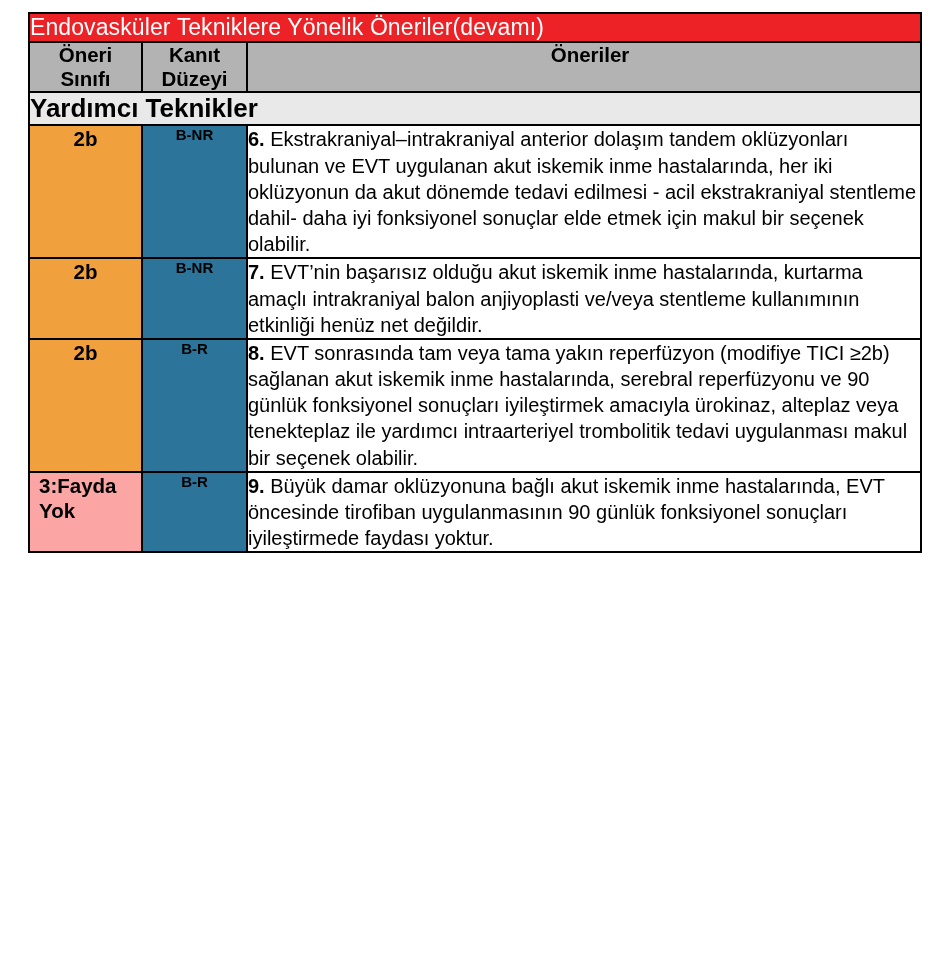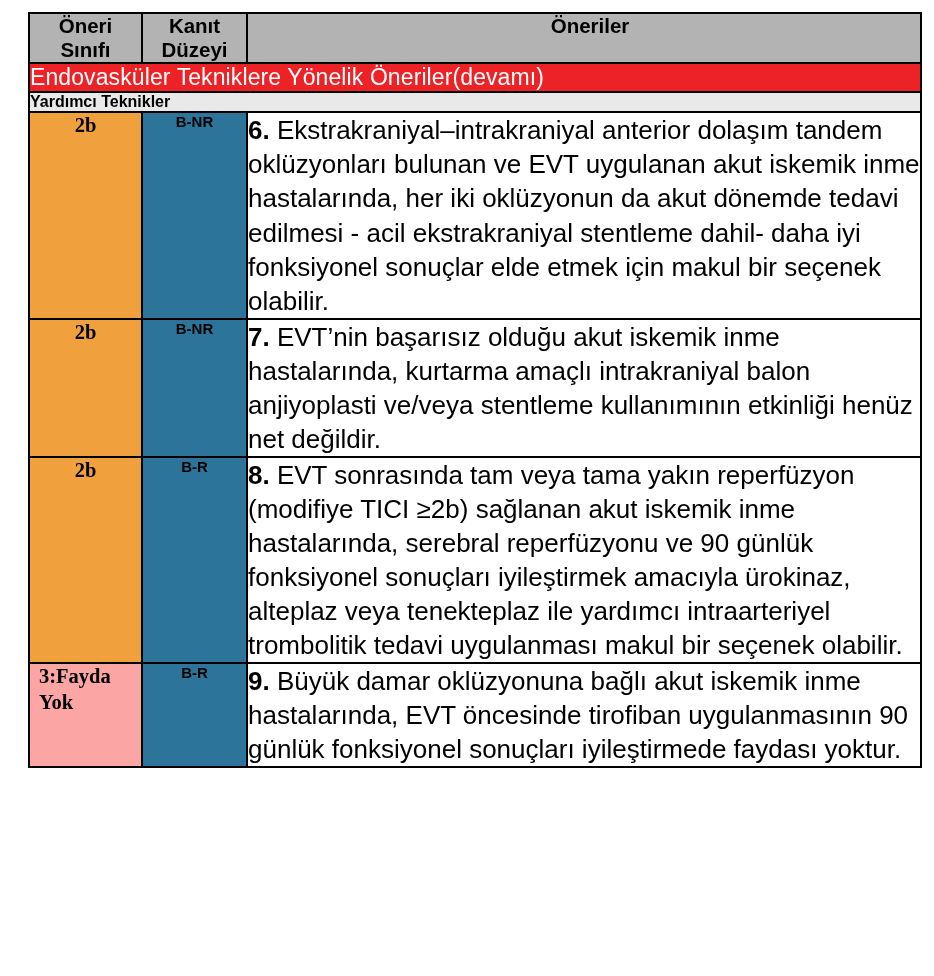--- a/index.html
+++ b/index.html
@@ -54,85 +54,85 @@
     padding: 9px 0 10px 10px;
     line-height: 1.18;
   }
   .head-cell.rec {
     padding-left: 12px;
   }
 
   
   .section-cell {
     background: #e9e9e9;
-    font-size: 16px;
+    font-size: 26px;
     font-weight: bold;
     padding: 9px 0 11px 12px;
   }
 
   
   .cls-cell {
     text-align: center;
     font-size: 20.5px;
     font-weight: bold;
     vertical-align: middle;
     line-height: 1.25;
   }
   .cls-cell.amber { background: #f0a03c; }
   .cls-cell.pink  { background: #fca5a5; }
   .cls-cell.pink .cls-inner {
     text-align: left;
     padding-left: 9px;
   }
-  .cls-inner { display: block; font-family: Liberation Serif, serif; }
+  .cls-inner { display: block; }
 
   .lvl-cell {
     background: #2c7499;
     color: #000000;
     text-align: center;
     font-size: 15px;
     font-weight: bold;
     vertical-align: middle;
   }
 
   .rec-cell {
     background: #ffffff;
-    font-size: 26px;
+    font-size: 20px;
     line-height: 1.31;
     padding: 8px 12px 12px 12px;
     vertical-align: top;
   }
   .rec-cell .num {
     font-weight: bold;
   }
 </style>
 </head>
 <body>
 
 <div class="page">
   <table class="guideline">
     <colgroup>
       <col class="c-class">
       <col class="c-level">
       <col class="c-rec">
     </colgroup>
     <tbody>
       <tr>
+        <td class="title-cell" colspan="3">Endovasküler Tekniklere Yönelik Öneriler(devamı)</td>
+      </tr>
+      <tr>
         <th class="head-cell">
           <span>Öneri</span><br>
           <span>Sınıfı</span>
         </th>
         <th class="head-cell">
           <span>Kanıt</span><br>
           <span>Düzeyi</span>
         </th>
         <th class="head-cell rec">Öneriler</th>
-      </tr>
-      <tr>
-        <td class="title-cell" colspan="3">Endovasküler Tekniklere Yönelik Öneriler(devamı)</td>
       </tr>
       <tr>
         <td class="section-cell" colspan="3">Yardımcı Teknikler</td>
       </tr>
 
       <tr>
         <td class="cls-cell amber">
           <span class="cls-inner">2b</span>
         </td>
         <td class="lvl-cell">B-NR</td>

